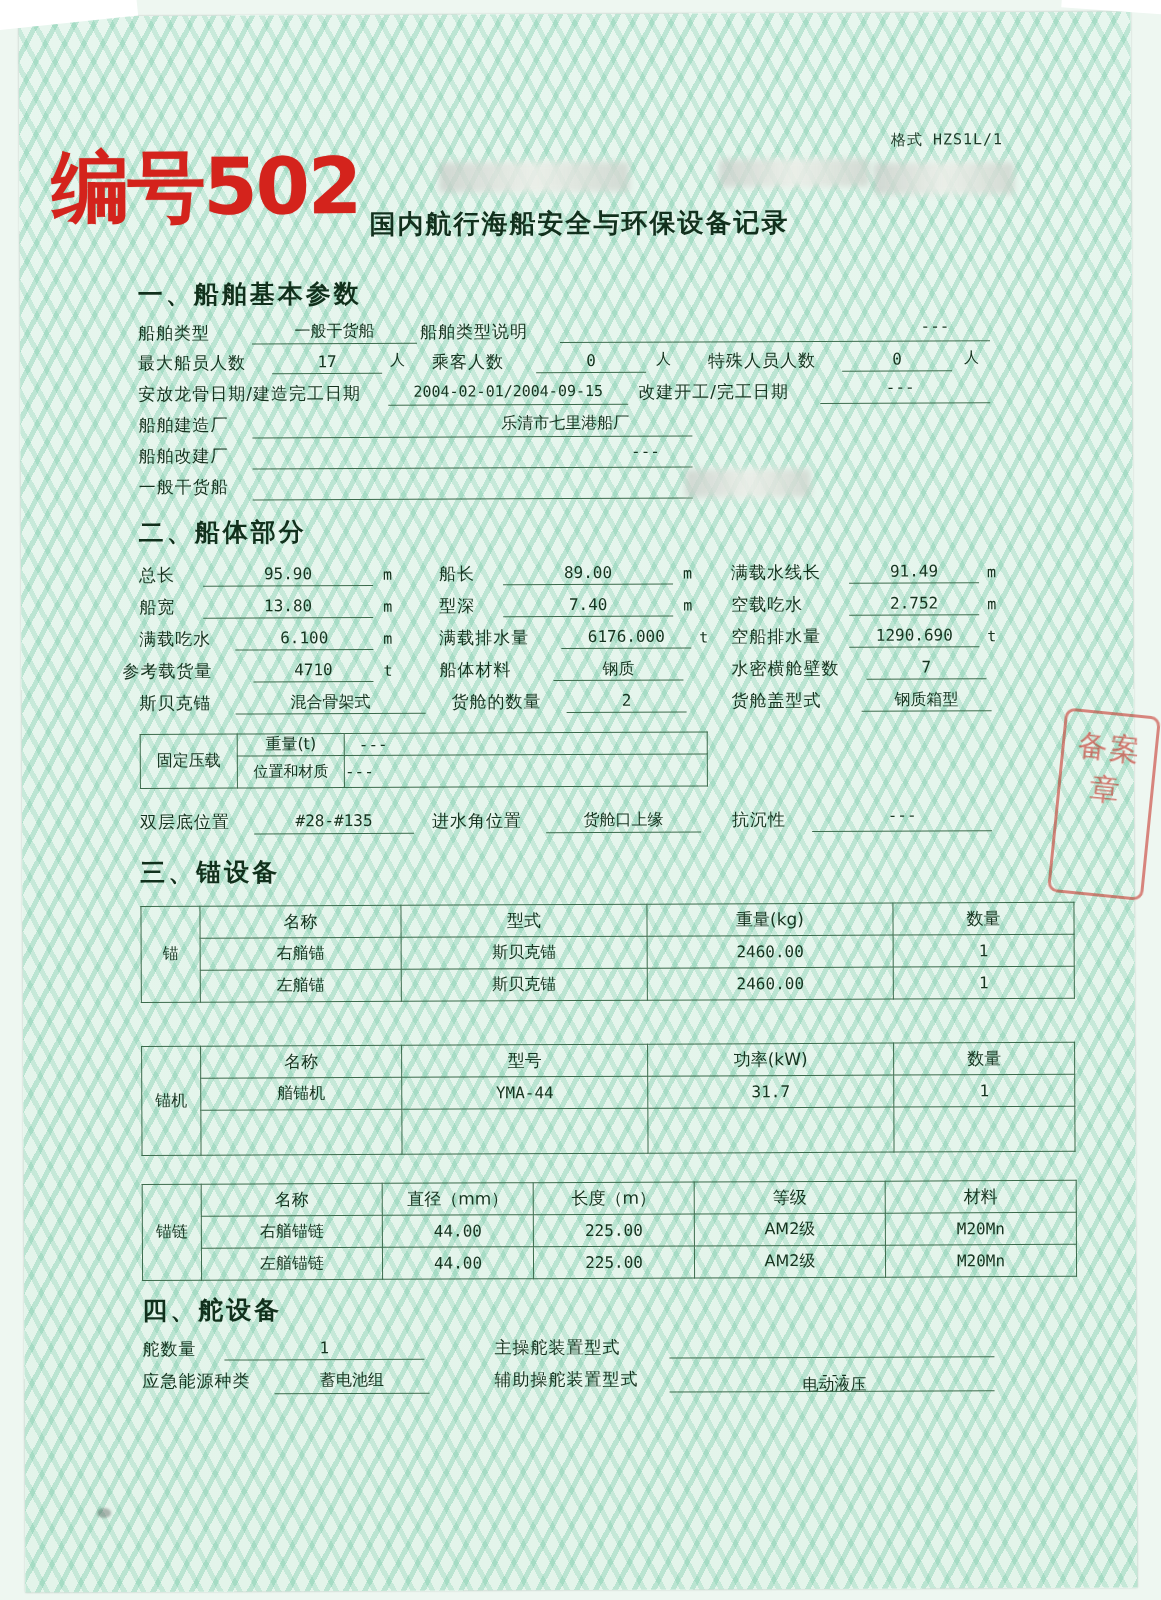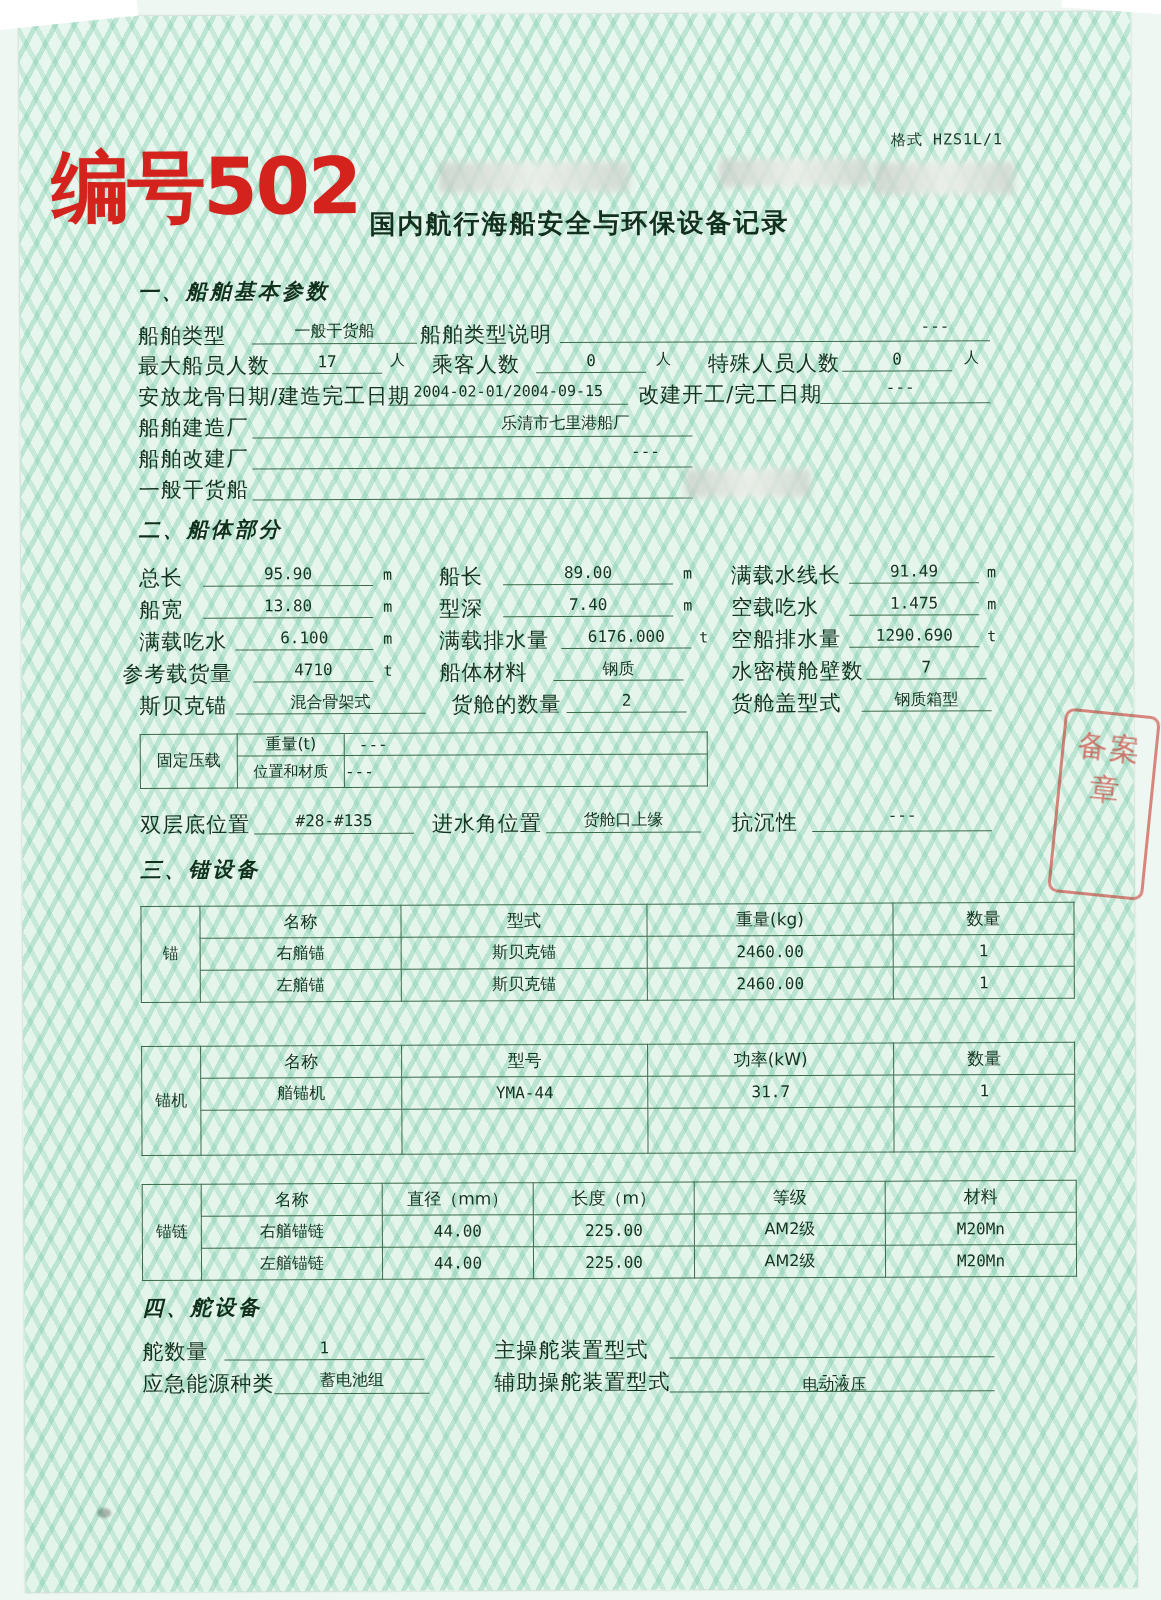--- a/index.html
+++ b/index.html
@@ -50,23 +50,23 @@
   }
   .maintitle{
     position:absolute;left:350px;top:192px;font-size:26px;letter-spacing:2px;font-weight:600;color:#12301d;
   }
   .blur{
     position:absolute;border-radius:3px;
     background:linear-gradient(90deg,rgba(200,205,200,.75),rgba(235,238,232,.9),rgba(205,212,205,.8));
     filter:blur(3px);
   }
   
-  .sect{position:absolute;font-size:21px;font-weight:bold;letter-spacing:3px;color:#11301c;font-style:italic;}
-  
-  .lbl{position:absolute;font-size:21px;letter-spacing:1px;white-space:nowrap;color:#16331f;text-align:right;}
+  .sect{position:absolute;font-size:25px;font-weight:bold;letter-spacing:3px;color:#11301c;}
+  
+  .lbl{position:absolute;font-size:17px;letter-spacing:1px;white-space:nowrap;color:#16331f;text-align:right;}
   .val{position:absolute;font-size:16px;text-align:center;white-space:nowrap;color:#16331f;
        font-family:"DejaVu Sans Mono","Liberation Mono",monospace;}
   .line{position:absolute;border-bottom:1px solid #3c6b4c;height:0;}
   .unit{position:absolute;font-size:15px;color:#16331f;font-family:"DejaVu Sans Mono",monospace;}
   
   table.grid{position:absolute;border-collapse:collapse;}
   table.grid td,table.grid th{
     border:1px solid #3c6b4c;font-size:16px;font-weight:normal;text-align:center;
     color:#16331f;padding:0;
   }
@@ -171,21 +171,21 @@
     <div class="val" style="left:182px;top:581px;width:170px;">13.80</div>
     <div class="unit" style="left:362px;top:583px;">m</div>
 
     <div class="lbl" style="left:418px;top:580px;">型深</div>
     <div class="line" style="left:482px;top:602px;width:170px;"></div>
     <div class="val" style="left:482px;top:581px;width:170px;">7.40</div>
     <div class="unit" style="left:662px;top:583px;">m</div>
 
     <div class="lbl" style="left:710px;top:580px;">空载吃水</div>
     <div class="line" style="left:828px;top:602px;width:130px;"></div>
-    <div class="val" style="left:828px;top:581px;width:130px;">1.475</div>
+    <div class="val" style="left:828px;top:581px;width:130px;">2.752</div>
     <div class="unit" style="left:966px;top:583px;">m</div>
 
     <div class="lbl" style="left:118px;top:612px;">满载吃水</div>
     <div class="line" style="left:214px;top:634px;width:138px;"></div>
     <div class="val" style="left:214px;top:613px;width:138px;">6.100</div>
     <div class="unit" style="left:362px;top:615px;">m</div>
 
     <div class="lbl" style="left:418px;top:612px;">满载排水量</div>
     <div class="line" style="left:540px;top:634px;width:130px;"></div>
     <div class="val" style="left:540px;top:613px;width:130px;">6176.000</div>

